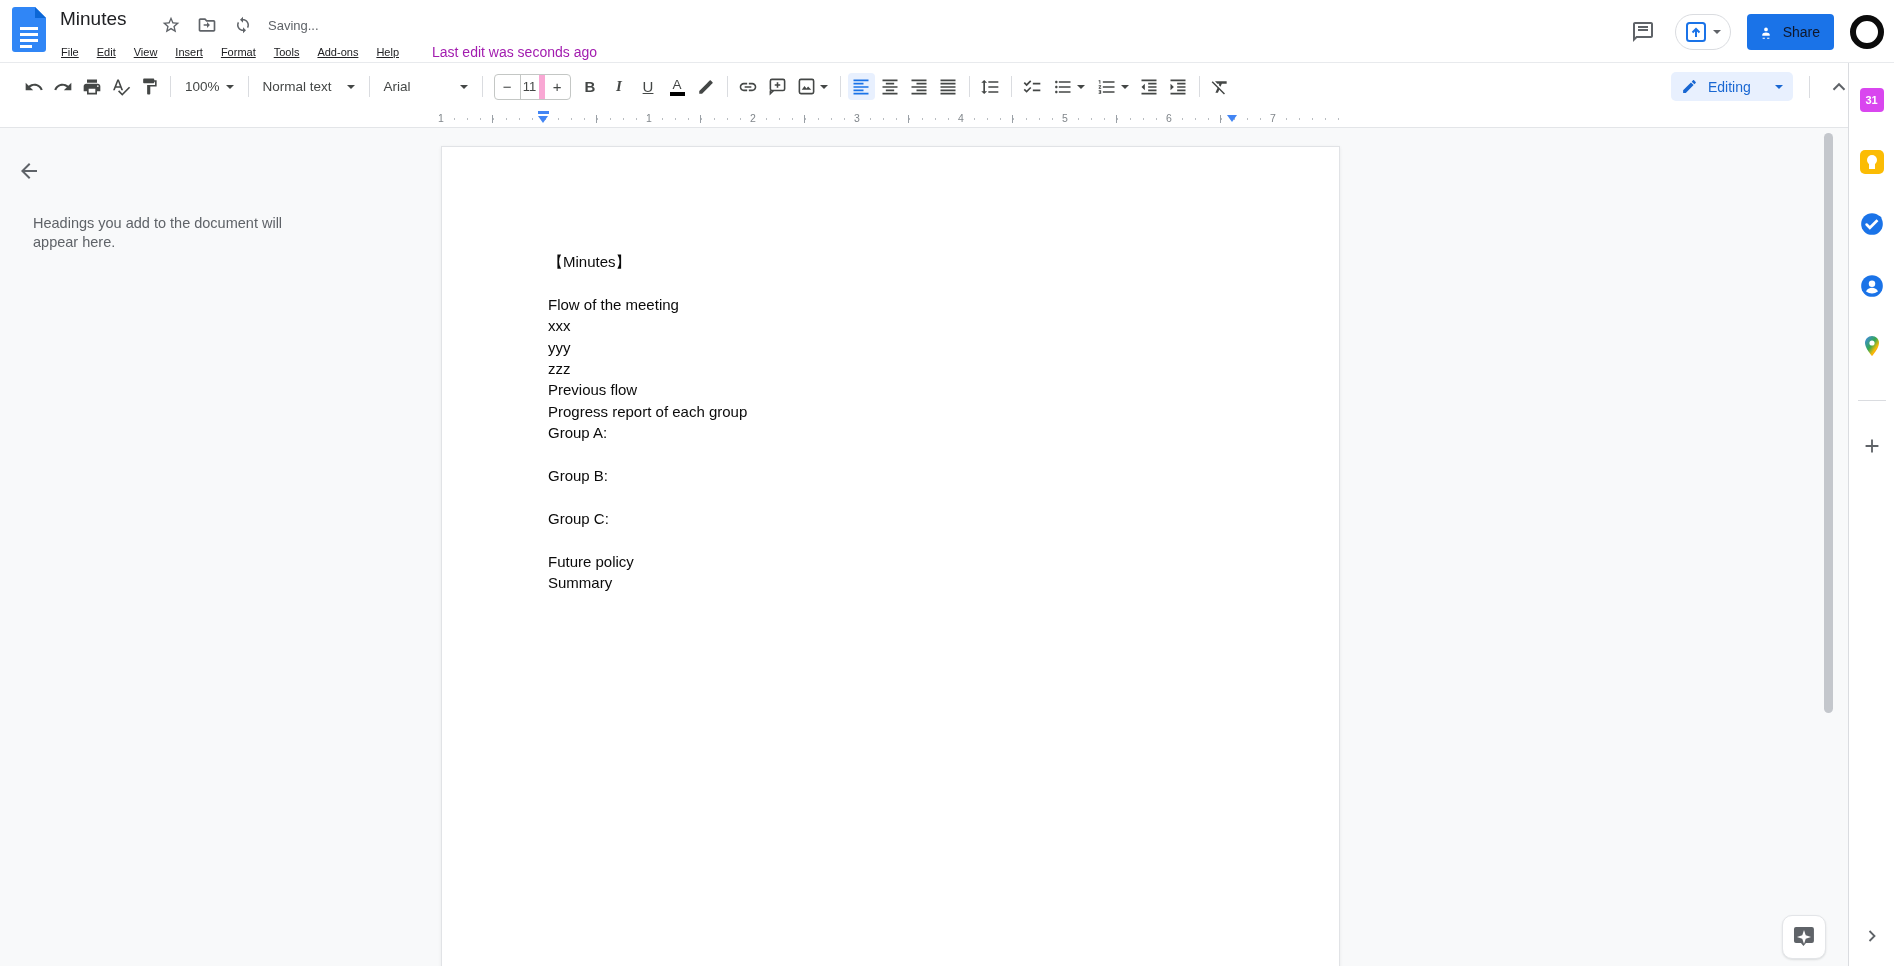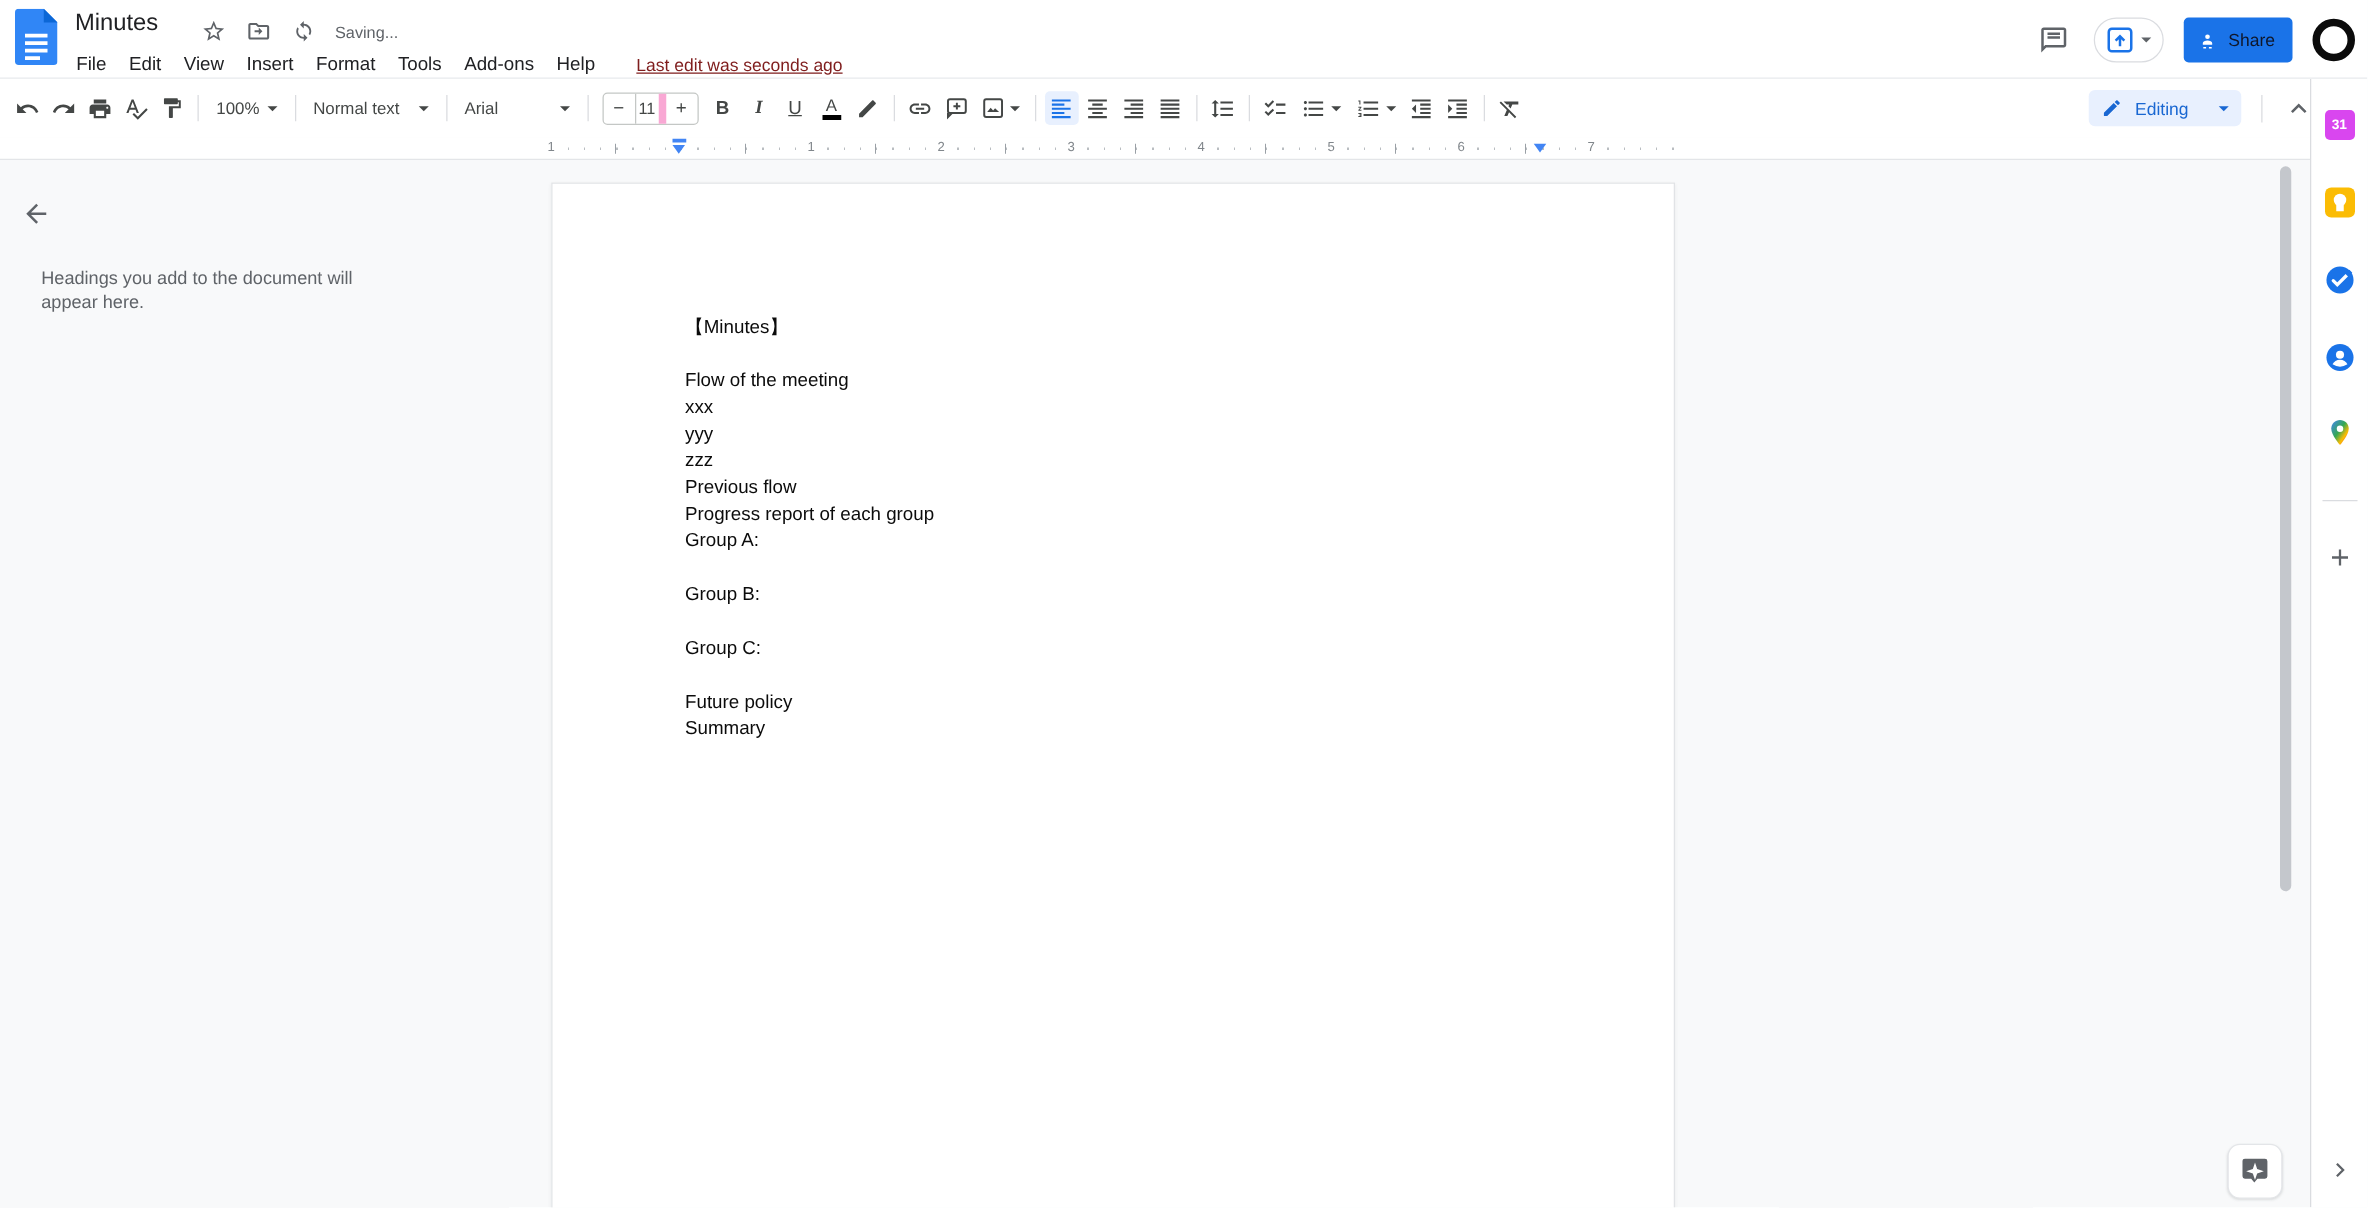--- a/index.html
+++ b/index.html
@@ -8,30 +8,30 @@
   .app { position:relative; width:1894px; height:966px; overflow:hidden; background:#F8F9FA; }
 
   
   .header { position:absolute; left:0; top:0; width:1894px; height:63px; background:#fff; border-bottom:1px solid #E8EAED; z-index:30; }
   .docs-logo { position:absolute; left:12px; top:7px; width:34px; height:46px; cursor:pointer; }
   .doc-title { position:absolute; left:60px; top:8px; font-size:19px; color:#202124; }
   .title-icons { position:absolute; left:158px; top:12px; display:flex; align-items:center; gap:10px; }
   .icon-btn { display:flex; align-items:center; justify-content:center; width:26px; height:26px; border-radius:50%; cursor:pointer; }
   .saving-text { font-size:13px; color:#5F6368; margin-left:2px; }
   .menubar { position:absolute; left:52px; top:40px; display:flex; align-items:center; height:23px; }
-  .menu-item { font-size:15px; color:#202124; padding:2px 9px; border-radius:4px; cursor:pointer; }
-  .last-edit { font-size:14px; color:#7f1d1d; text-decoration:underline; margin-left:24px; cursor:pointer; }
+  .menu-item { font-size:11px; color:#202124; padding:2px 9px; border-radius:4px; cursor:pointer;text-decoration:underline; }
+  .last-edit { font-size:14px; color:#a21caf; margin-left:24px; cursor:pointer; }
   .header-right { position:absolute; right:10px; top:0; height:63px; display:flex; align-items:center; gap:16px; }
   .present-pill { width:56px; height:36px; border:1px solid #DADCE0; border-radius:18px; display:flex; align-items:center; justify-content:center; gap:3px; cursor:pointer; background:#fff; }
   .share-btn { height:36px; padding:0 14px 0 10px; background:#1A73E8; border-radius:4px; color:#0f172a; font-size:14px; display:flex; align-items:center; gap:8px; cursor:pointer; }
   .avatar { width:34px; height:34px; border-radius:50%; border:6px solid #0b0b0b; background:#fff; cursor:pointer; }
 
   
   .toolbar { position:absolute; left:0; top:63px; width:1894px; height:47px; background:#fff; z-index:25; }
-  .tb-left { position:absolute; left:8px; top:0; height:47px; display:flex; align-items:center; gap:2px; }
+  .tb-left { position:absolute; left:20px; top:0; height:47px; display:flex; align-items:center; gap:2px; }
   .tb-btn { min-width:27px; height:27px; display:flex; align-items:center; justify-content:center; border-radius:4px; cursor:pointer; color:#444746; }
   .tb-btn.active { background:#E8F0FE; }
   .tb-divider { width:1px; height:21px; background:#DADCE0; margin:0 5px; }
   .caret { width:0; height:0; border-left:4px solid transparent; border-right:4px solid transparent; border-top:4px solid #444746; margin-left:6px; }
   .tb-select { display:flex; align-items:center; padding:0 7px; height:27px; border-radius:4px; cursor:pointer; font-size:13.5px; color:#444746; }
   .size-group { display:flex; align-items:center; height:26px; border:1px solid #C4C7C5; border-radius:4px; overflow:hidden; margin:0 4px; }
   .size-seg { width:25px; height:26px; display:flex; align-items:center; justify-content:center; font-size:15px; color:#444746; cursor:pointer; }
   .size-box { border-left:1px solid #C4C7C5; border-right:6px solid #f9a8d4; font-size:13px; cursor:text; }
   .fmt-letter { font-size:15px; font-weight:700; color:#444746; }
   .fmt-italic { font-size:15px; font-style:italic; font-weight:600; font-family:"Liberation Serif","DejaVu Serif",serif; }

